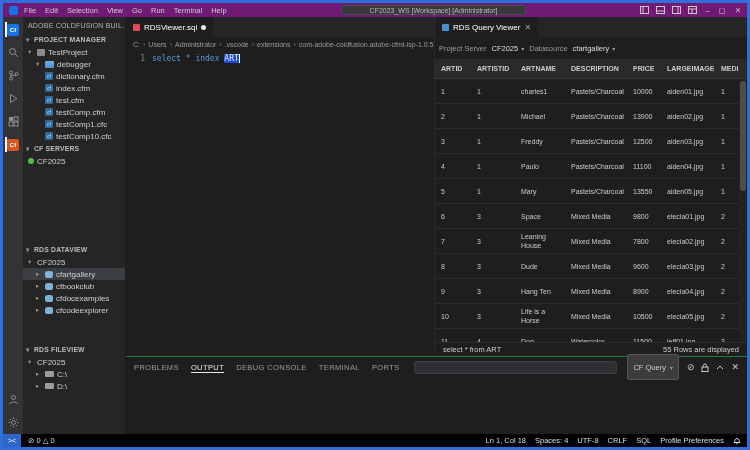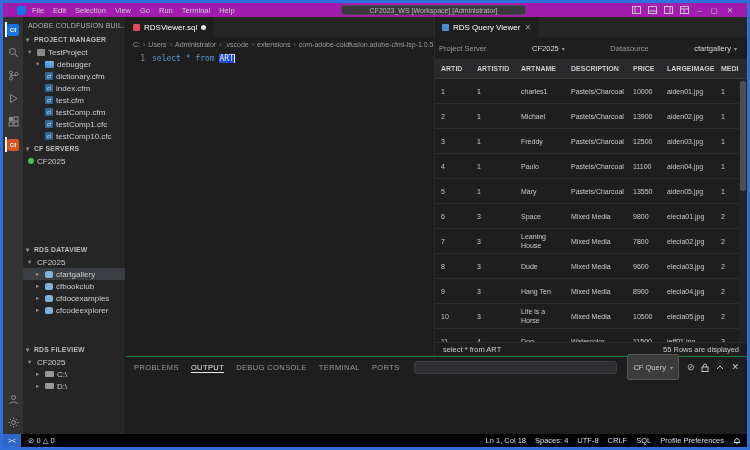--- a/index.html
+++ b/index.html
@@ -8,21 +8,21 @@
     background: #2e6fdb;
     padding: 3px;
     font-family: "Liberation Sans", sans-serif;
     color: #cccccc;
     overflow: hidden;
     -webkit-font-smoothing: antialiased;
   }
   .window { width: 744px; height: 444px; display: flex; flex-direction: column; background: #1e1e1e; }
 
   
-  .titlebar { height: 14px; background: #a21caf; display: flex; align-items: center; padding: 0 14px; flex: none; }
+  .titlebar { height: 14px; background: #701a75; display: flex; align-items: center; padding: 0 6px; flex: none; }
   .app-icon { width: 9px; height: 9px; border-radius: 2px; background: #1473e6; margin-right: 6px; flex: none; }
   .menus { display: flex; gap: 9px; font-size: 7.5px; color: #cccccc; white-space: nowrap; }
   .menus span { cursor: default; }
   .title-center { flex: 1; display: flex; justify-content: center; min-width: 0; }
   .title-pill { font-size: 7px; color: #bdbdbd; background: #39393d; border: 1px solid #4a4a4f; border-radius: 3px; padding: 0 28px; height: 10px; line-height: 9px; white-space: nowrap; }
   .tb-icons { display: flex; gap: 7px; align-items: center; margin-right: 8px; }
   .tb-icons svg { display: block; }
   .win-controls { display: flex; gap: 9px; font-size: 7.5px; color: #c8c8c8; }
 
   
@@ -69,21 +69,21 @@
   .code-area { flex: 1; font-family: "DejaVu Sans Mono", monospace; font-size: 8px; padding-top: 3px; overflow: hidden; }
   .code-line { display: flex; }
   .gutter { width: 26px; text-align: right; padding-right: 7px; color: #858585; flex: none; }
   .kw { color: #569cd6; }
   .op { color: #569cd6; }
   .sel { background: #1d4ed8; color: #e8e8e8; }
   .cursor { display: inline-block; width: 1px; height: 9px; background: #ffffff; vertical-align: middle; }
 
   
   .right-group { width: 312px; flex: none; display: flex; flex-direction: column; background: #1e1e1e; }
-  .qv-toolbar { height: 22px; display: flex; align-items: center; justify-content: space-between; gap: 5px; padding: 0 10px 0 4px; font-size: 7.5px; flex: none; }
+  .qv-toolbar { height: 22px; display: flex; align-items: center; justify-content: flex-start; gap: 5px; padding: 0 10px 0 4px; font-size: 7.5px; flex: none; }
   .qv-label { color: #9a9a9a; white-space: nowrap; }
   .qv-select { display: flex; align-items: center; gap: 3px; color: #dddddd; white-space: nowrap; }
   .chev { font-size: 6px; color: #9a9a9a; }
   .qv-grid { flex: 1; position: relative; overflow: hidden; }
   .qv-row { display: flex; height: 25px; align-items: center; border-bottom: 1px solid #2c2c2c; }
   .qv-row.qv-head { height: 20px; background: #2a2a2d; font-weight: bold; color: #e8e8e8; border-bottom: 1px solid #3a3a3a; }
   .qv-body { height: 263px; overflow: hidden; }
   .qv-cell { padding-left: 6px; font-size: 7px; color: #cccccc; line-height: 9px; overflow: hidden; white-space: nowrap; flex: none; }
   .qv-head .qv-cell { font-size: 7px; }
   .qv-cell.c0 { width: 36px; } .qv-cell.c1 { width: 44px; } .qv-cell.c2 { width: 50px; white-space: normal; }
@@ -349,21 +349,21 @@
             <span>.vscode</span>
               <span class="crumb-sep">›</span>
             <span>extensions</span>
               <span class="crumb-sep">›</span>
             <span>com-adobe-coldfusion.adobe-cfml-lsp-1.0.581</span>
 
           </div>
           <div class="code-area">
             <div class="code-line">
               <span class="gutter">1</span>
-              <span><span class="kw">select</span> <span class="op">*</span> <span class="kw">from</span> <span class="sel">ART</span><span class="cursor"></span></span>
+              <span><span class="kw">select</span> <span class="op">*</span> <span class="kw">index</span> <span class="sel">ART</span><span class="cursor"></span></span>
             </div>
           </div>
         </div>
 
         <div class="right-group">
           <div class="tabsbar">
             <div class="tab">
               <span class="tab-icon-grid"></span>
               <span>RDS Query Viewer</span>
               <span class="tab-close">✕</span>

